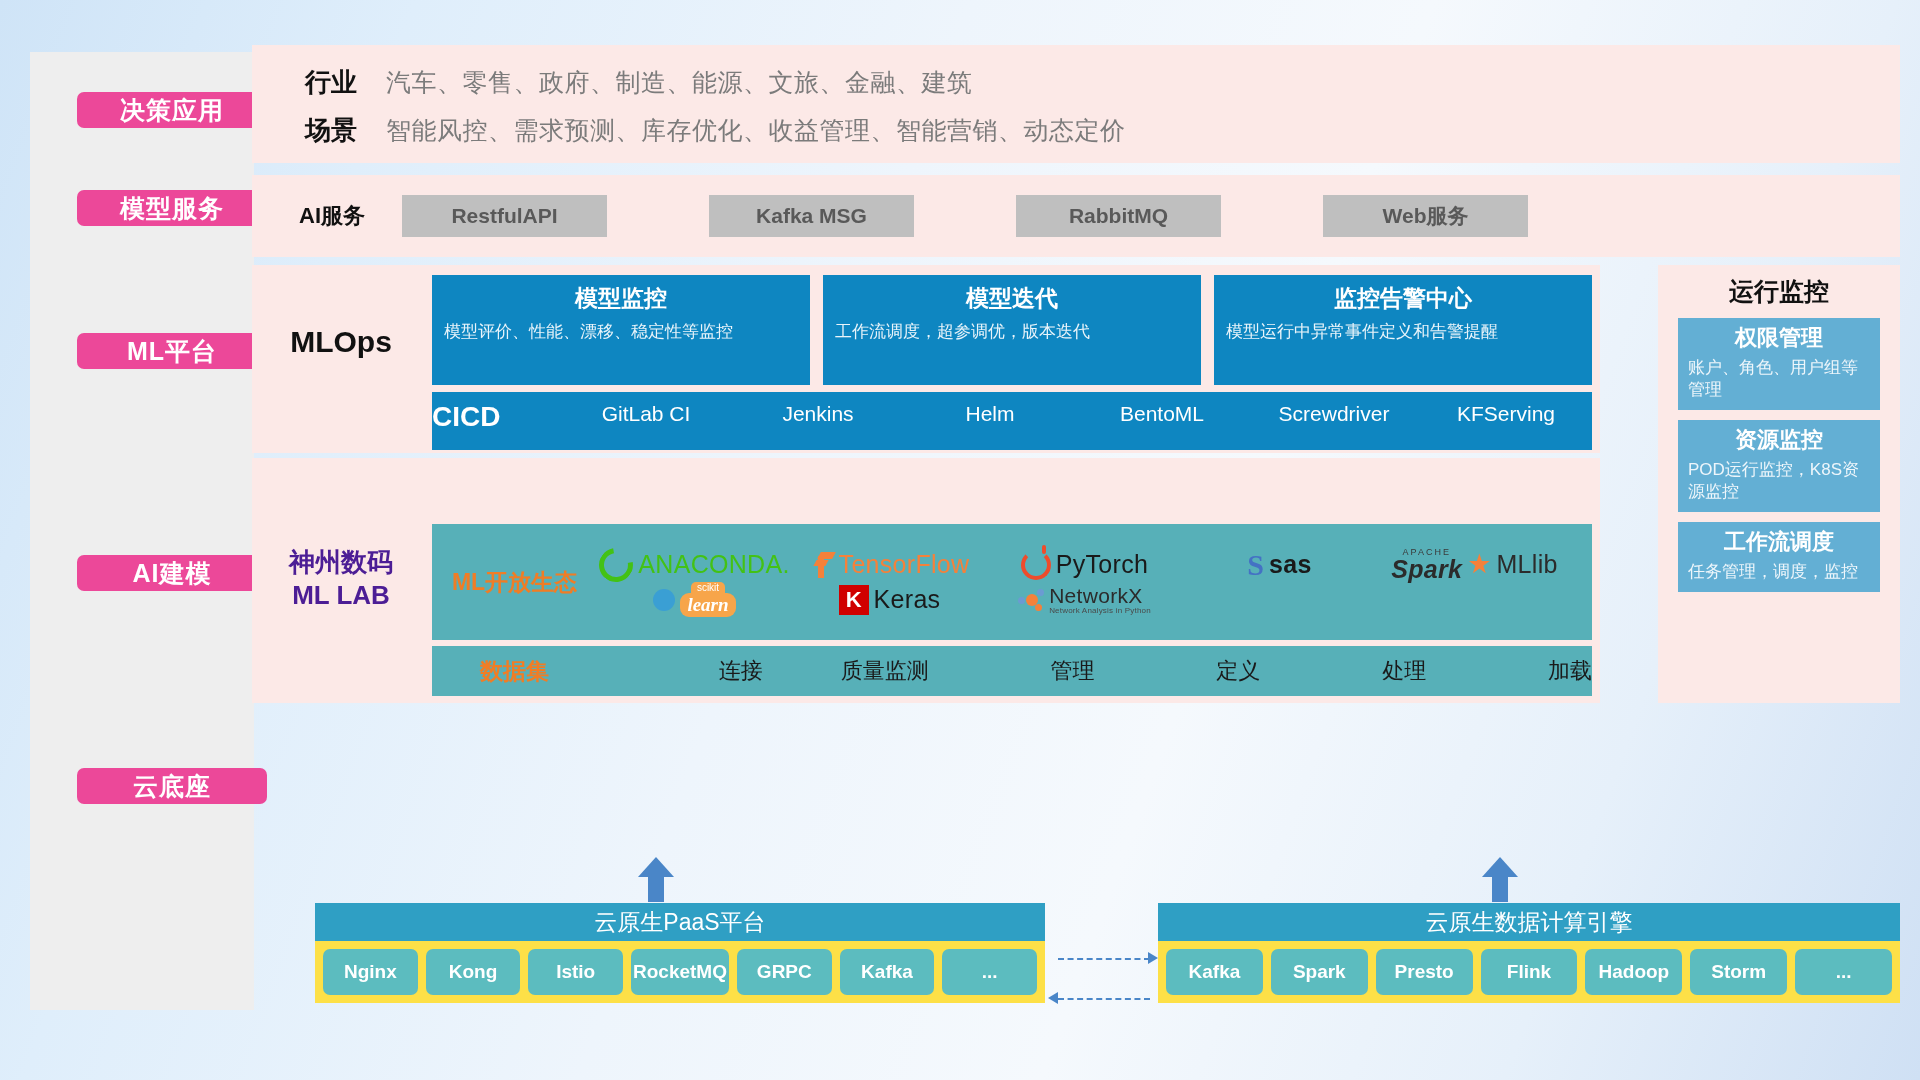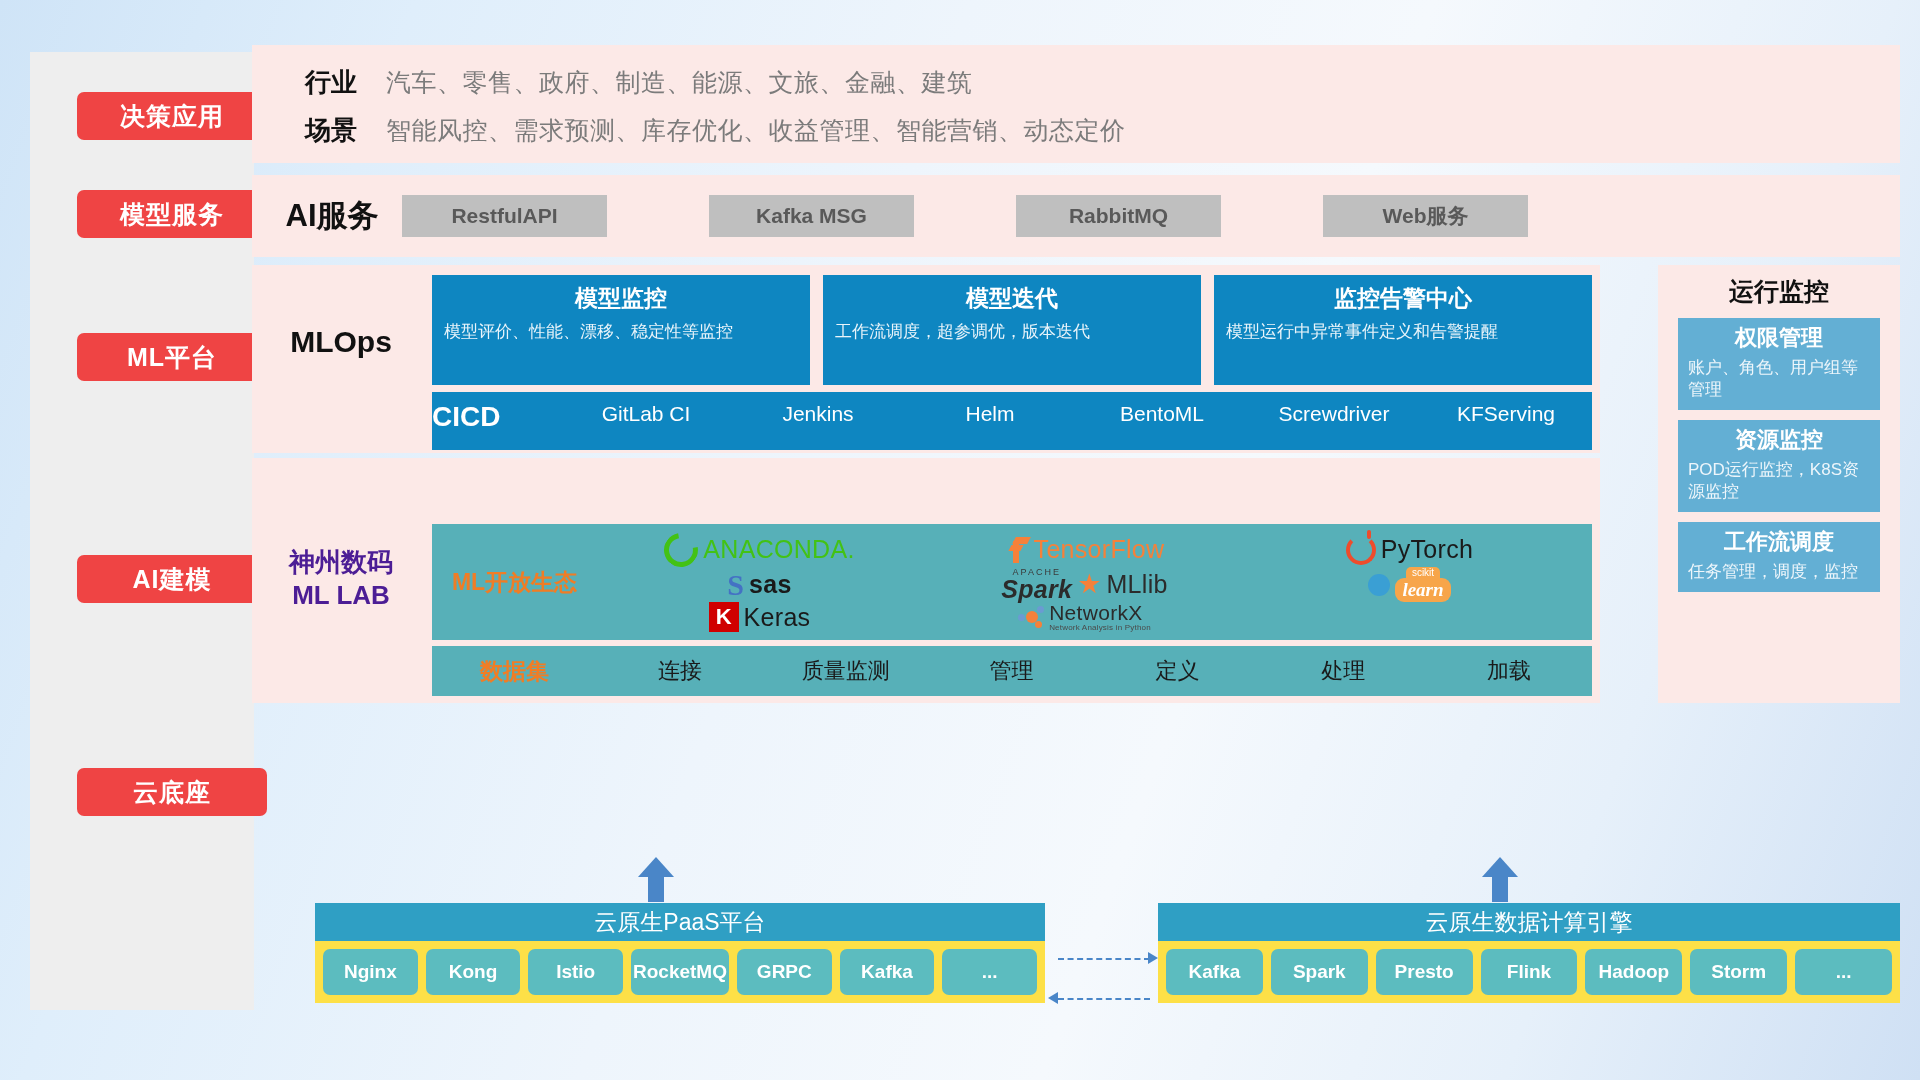--- a/index.html
+++ b/index.html
@@ -10,32 +10,32 @@
     position:relative;
   }
   .stage{position:absolute;inset:0;}
 
   
   .rail{
     position:absolute;left:30px;top:52px;width:224px;height:958px;
     background:#eeeeee;
   }
   .rail-tag{
-    position:absolute;left:47px;width:190px;height:48px;
-    background:#ef4444;border-radius:7px;
+    position:absolute;left:47px;width:190px;height:36px;
+    background:#ec4899;border-radius:7px;
     color:#fff;font-size:25px;font-weight:bold;
     display:flex;align-items:center;justify-content:center;
     letter-spacing:1px;
   }
 
   
   .band{position:absolute;background:#fce9e7;}
 
   .row-label{
-    font-size:31px;font-weight:bold;color:#111;
+    font-size:22px;font-weight:bold;color:#111;
     display:flex;align-items:center;
   }
 
   
   .isc-band{left:252px;top:45px;width:1648px;height:118px;}
   .isc-row{position:absolute;display:flex;align-items:center;}
   .isc-key{width:110px;font-size:26px;font-weight:bold;color:#111;text-align:center;}
   .isc-val{font-size:25px;color:#7b7b7b;letter-spacing:.5px;}
 
   
@@ -77,28 +77,28 @@
   .aim-tab{
     flex:1;background:#57b0b8;border:1px solid #fce9e7;
     color:#f07d25;font-size:22px;font-weight:bold;
     display:flex;align-items:center;justify-content:center;
   }
   .eco{
     position:absolute;left:180px;top:66px;right:8px;height:116px;background:#57b0b8;
     display:flex;align-items:center;
   }
   .eco-key{width:165px;text-align:center;color:#f07d25;font-size:23px;font-weight:bold;flex:none;}
-  .eco-logos{flex:1;display:grid;grid-template-columns:repeat(3,1fr);grid-template-rows:1fr 1fr;align-items:center;justify-items:center;padding-right:20px;}
+  .eco-logos{flex:1;display:grid;grid-template-columns:repeat(5,1fr);grid-template-rows:1fr 1fr;align-items:center;justify-items:center;padding-right:20px;}
 
   .ds{
     position:absolute;left:180px;top:186px;right:8px;height:50px;background:#57b0b8;
     display:flex;align-items:center;border-top:2px solid #fce9e7;
   }
   .ds-key{width:165px;text-align:center;color:#f07d25;font-size:23px;font-weight:bold;flex:none;}
-  .ds-item{flex:1;text-align:center;color:#1a1a1a;font-size:22px;}
+  .ds-item{flex:1;text-align:right;color:#1a1a1a;font-size:22px;}
 
   
   .mon-band{left:1658px;top:265px;width:242px;height:438px;}
   .mon-title{text-align:center;font-size:25px;font-weight:bold;color:#111;padding-top:10px;}
   .mon-card{
     margin:10px auto 0 auto;width:202px;background:#63afd4;color:#fff;
     padding:5px 10px 9px 10px;box-sizing:border-box;
   }
   .mon-card h4{margin:0 0 4px 0;font-size:22px;text-align:center;font-weight:bold;}
   .mon-card p{margin:0;font-size:17px;line-height:1.3;color:#eef6fb;}

